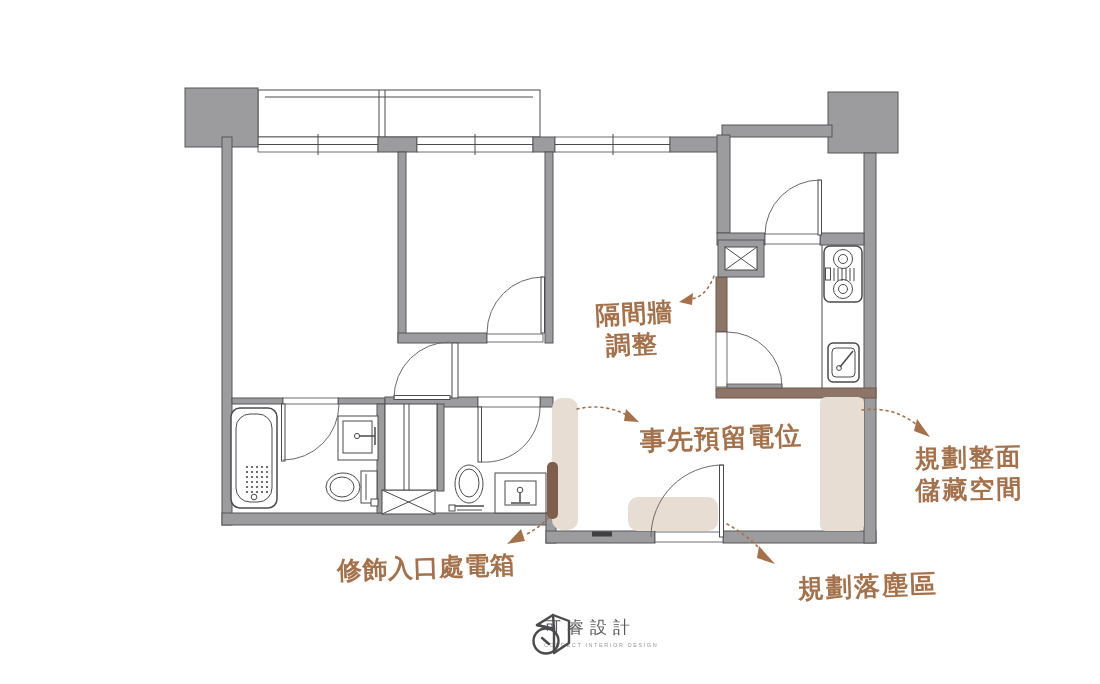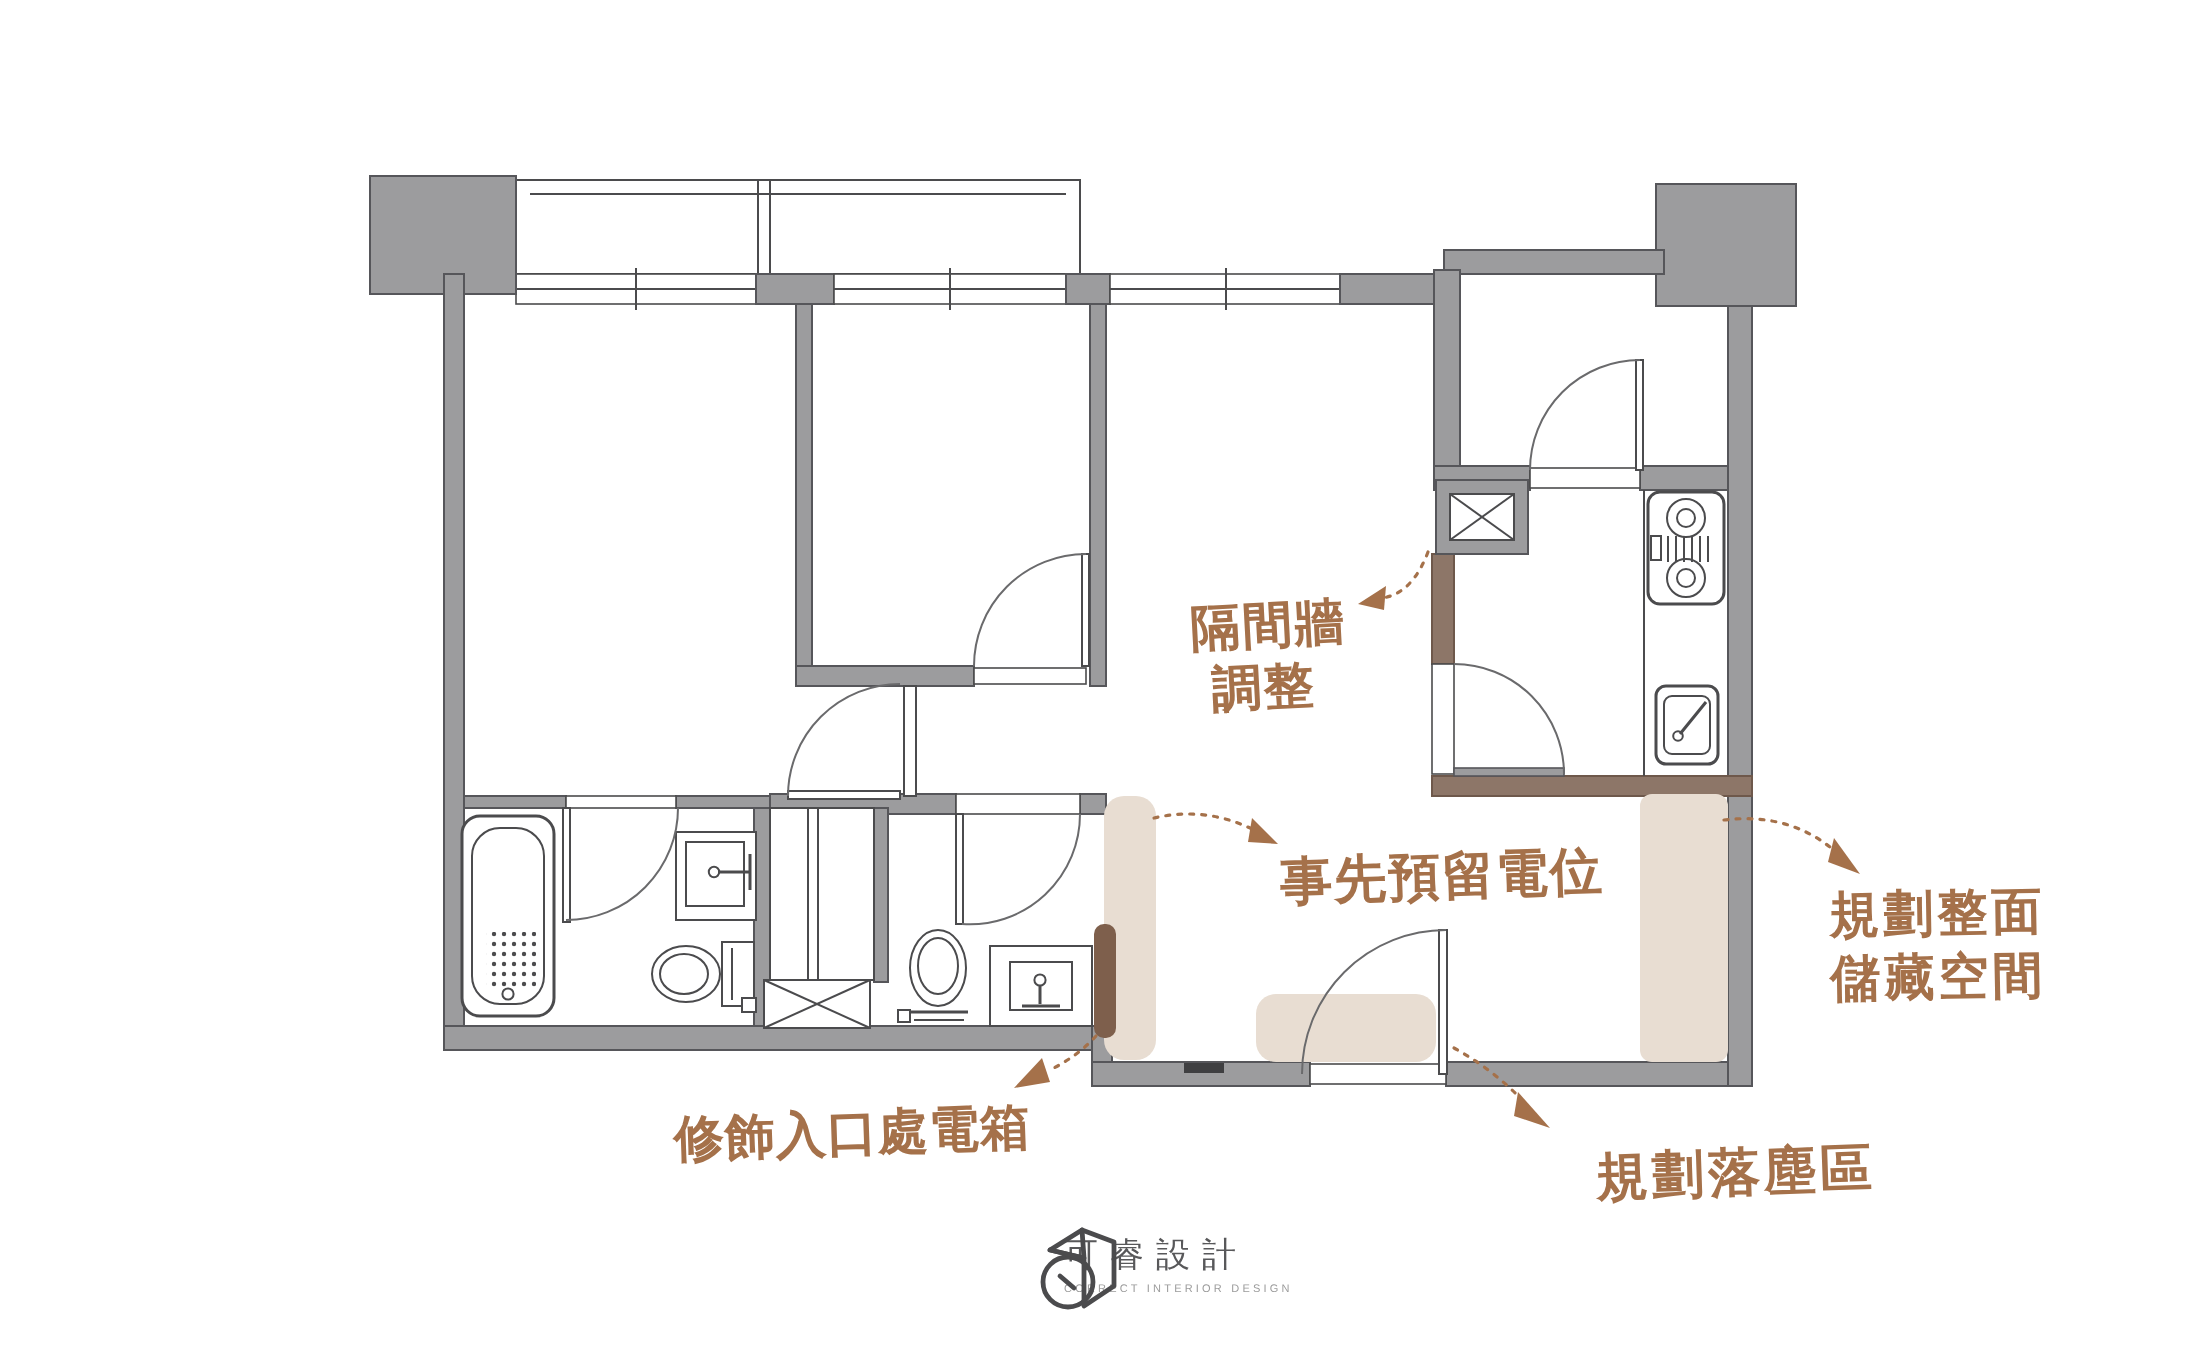--- a/index.html
+++ b/index.html
@@ -20,21 +20,21 @@
   .sill{fill:#fff;stroke:var(--line);stroke-width:0.8;}
   .leaf{fill:#fff;stroke:var(--line);stroke-width:1;}
   .arc{fill:none;stroke:#6a6a6c;stroke-width:1;}
   .hl{fill:var(--highlight);}
   .hld{fill:var(--highlight-dark);}
   .arrow{fill:none;stroke:var(--accent);stroke-width:1.6;stroke-dasharray:2 4;stroke-linecap:round;}
   .ahead{fill:var(--accent);stroke:none;}
   .note{position:absolute;color:var(--accent);font-weight:600;line-height:1.25;
         white-space:nowrap;}
   .note .l2{display:block;}
-  #logo{position:absolute;left:520px;top:610px;display:flex;align-items:flex-start;}
+  #logo{position:absolute;left:532px;top:610px;display:flex;align-items:flex-start;}
   #logo-text-wrap{margin-left:12px;padding-top:6px;}
   #logo-name{color:var(--logo-text);font-size:17px;letter-spacing:6px;font-weight:500;}
   #logo-tagline{color:var(--logo-tagline);font-size:5.5px;letter-spacing:1.6px;margin-top:3px;}
 </style>
 </head>
 <body>
 
 <div id="stage">
 
 <svg width="1100" height="684" viewBox="0 0 1100 684">

